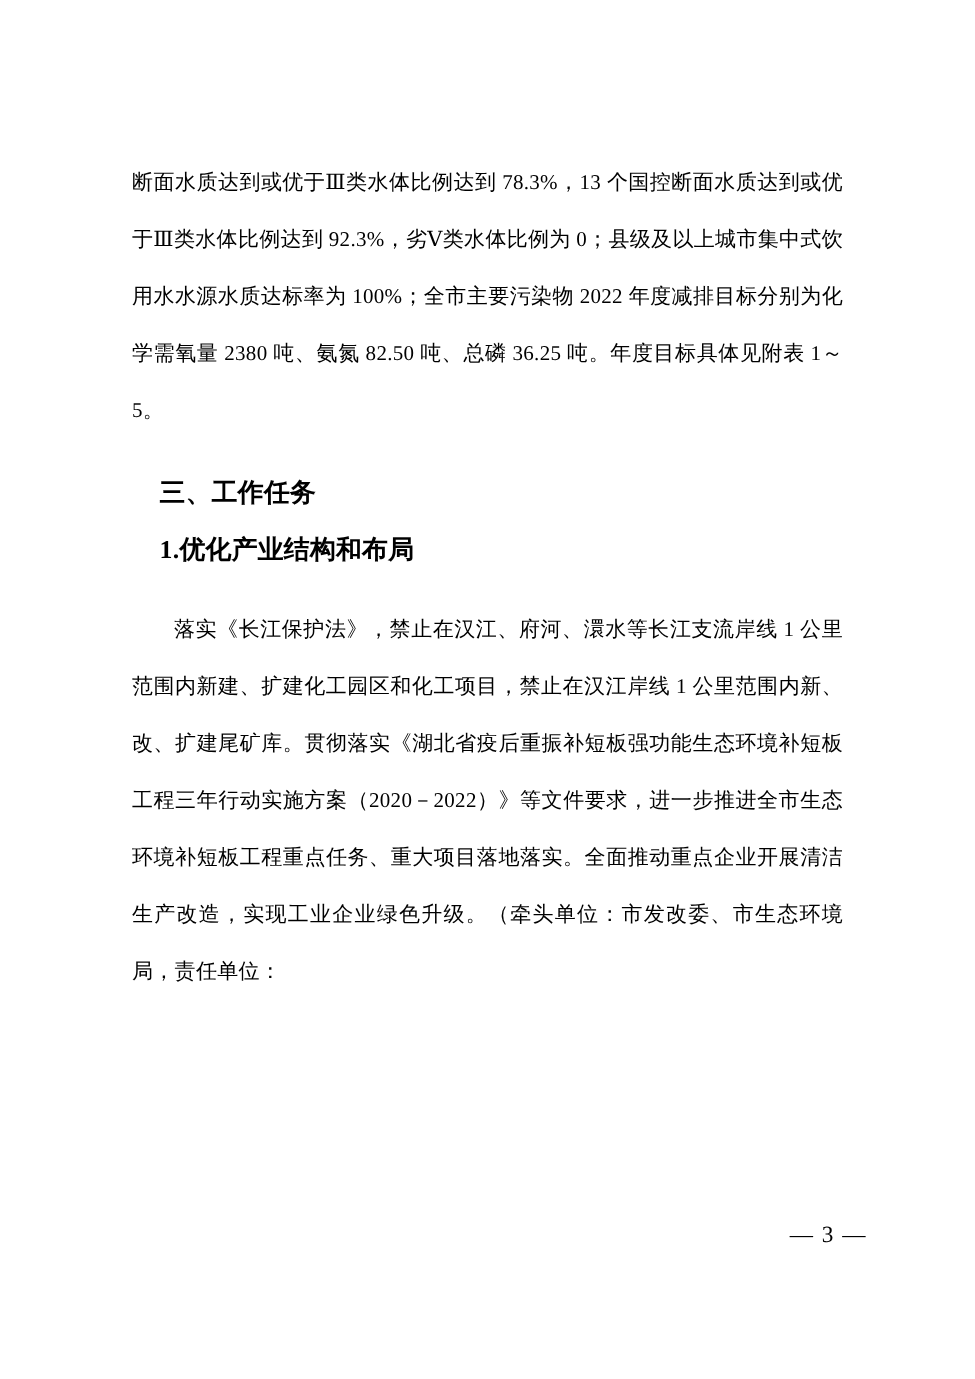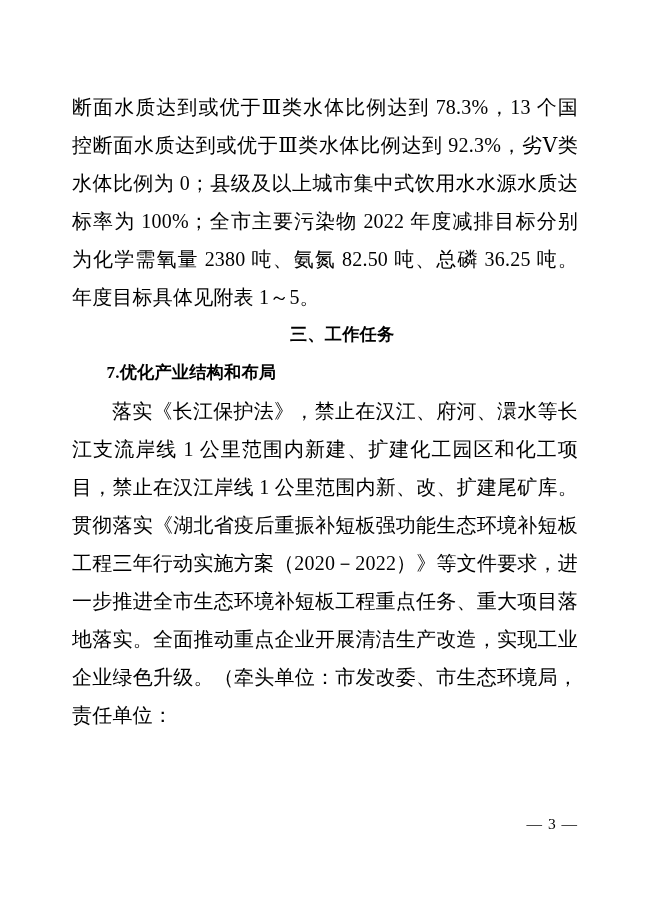--- a/index.html
+++ b/index.html
@@ -16,39 +16,38 @@
     overflow: hidden;
   }
   .page {
     position: relative;
     width: 650px;
     height: 919px;
     box-sizing: border-box;
     padding: 88px 72px 40px 72px;
   }
   .para {
-    font-size: 20px;
+    font-size: 14px;
     line-height: 38px;
     text-align: justify;
     text-justify: inter-ideograph;
     letter-spacing: 0.2px;
-    margin: 0;
+    margin: 16px;
     word-break: break-all;
   }
   .indent2 {
     text-indent: 2em;
   }
   .heading {
     font-size: 17.2px;
     line-height: 38px;
     font-weight: bold;
     margin: 0;
     text-indent: 2em;
     letter-spacing: 0.2px;
-    text-align: center;
   }
   .subheading {
     font-size: 17.2px;
     line-height: 38px;
     font-weight: bold;
     margin: 0;
     text-indent: 2em;
     letter-spacing: 0.2px;
   }
   .page-number {
@@ -63,20 +62,20 @@
 </head>
 <body>
 
 <div class="page">
 
   <p class="para">断面水质达到或优于Ⅲ类水体比例达到 78.3%，13 个国控断面水质达到或优于Ⅲ类水体比例达到 92.3%，劣Ⅴ类水体比例为 0；县级及以上城市集中式饮用水水源水质达标率为 100%；全市主要污染物 2022 年度减排目标分别为化学需氧量 2380 吨、氨氮 82.50 吨、总磷 36.25 吨。年度目标具体见附表 1～5。</p>
 
   <p class="heading">三、工作任务</p>
 
 
-  <p class="subheading">7.优化产业结构和布局</p>
+  <p class="subheading">1.优化产业结构和布局</p>
 
 
   <p class="para indent2">落实《长江保护法》，禁止在汉江、府河、澴水等长江支流岸线 1 公里范围内新建、扩建化工园区和化工项目，禁止在汉江岸线 1 公里范围内新、改、扩建尾矿库。贯彻落实《湖北省疫后重振补短板强功能生态环境补短板工程三年行动实施方案（2020－2022）》等文件要求，进一步推进全市生态环境补短板工程重点任务、重大项目落地落实。全面推动重点企业开展清洁生产改造，实现工业企业绿色升级。（牵头单位：市发改委、市生态环境局，责任单位：</p>
 
   <div class="page-number">— 3 —</div>
 
 </div>
 
 </body></html>

